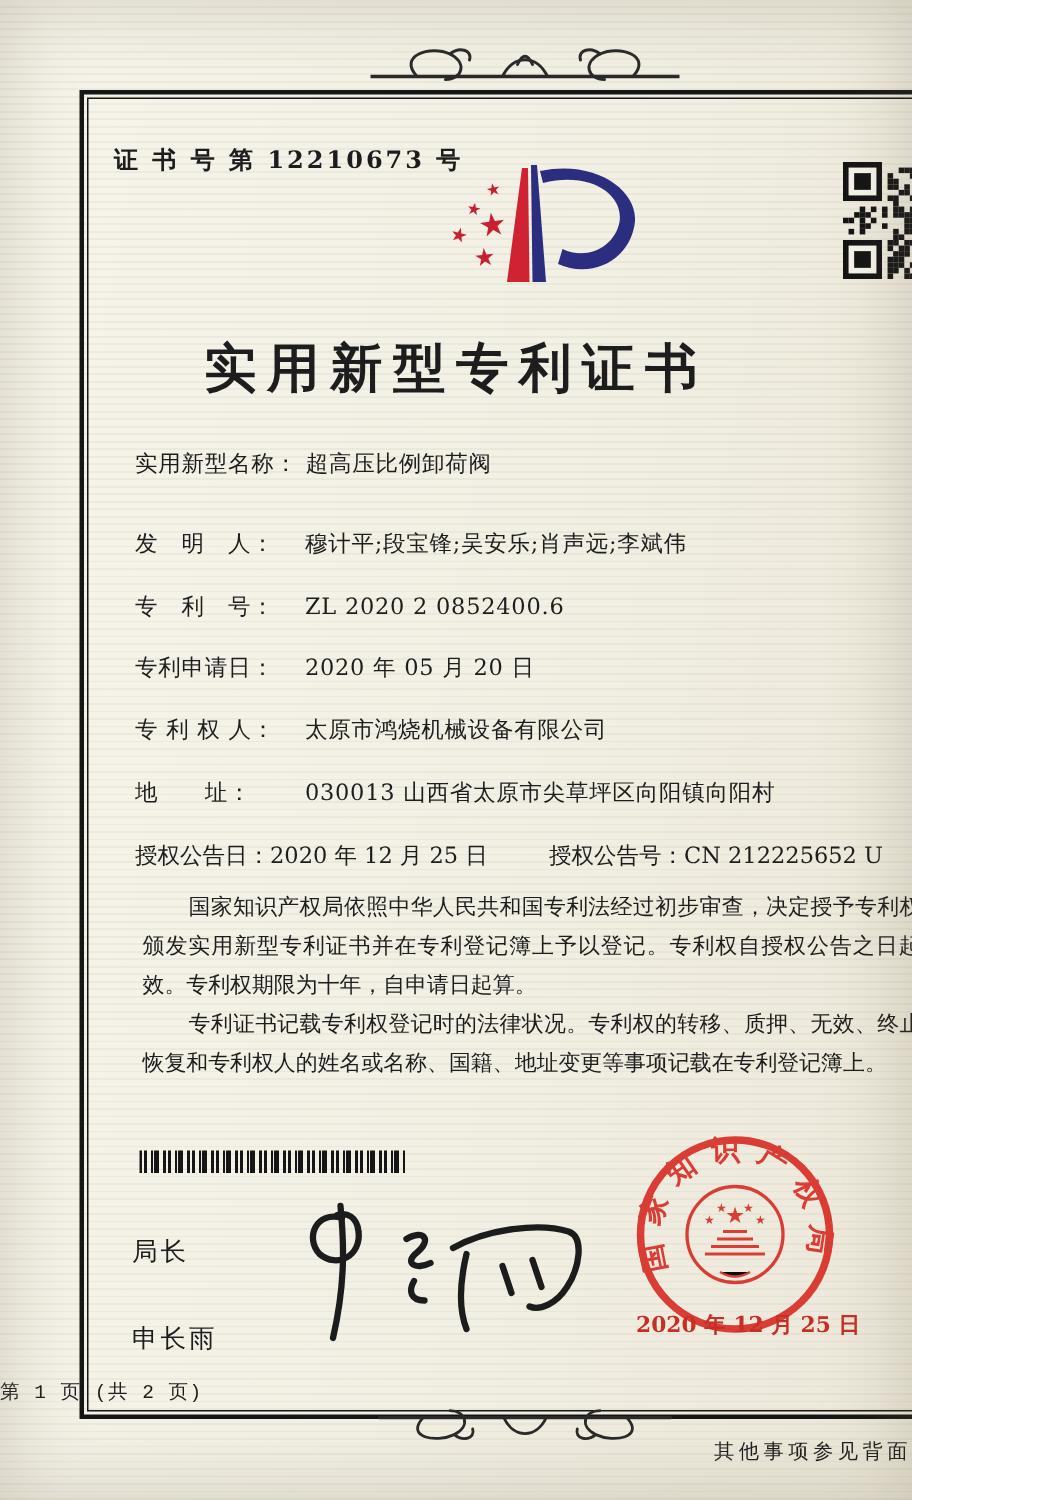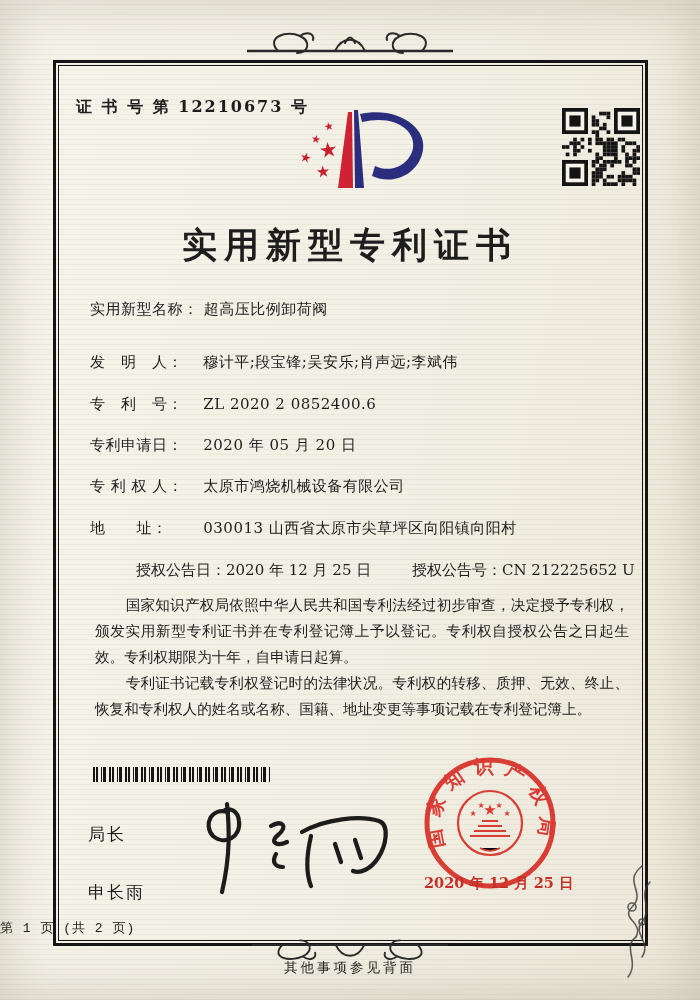--- a/index.html
+++ b/index.html
@@ -1,20 +1,20 @@
 <!DOCTYPE html>
 <html><head>
 <meta charset="utf-8">
 <style>
   * { margin:0; padding:0; box-sizing:border-box; }
   html,body { width:700px; height:1000px; }
   body { font-family:"DejaVu Serif","Liberation Serif",serif; }
 
   .page {
-    position:relative; width:700px; height:1000px; overflow:hidden; color:#1d1d1d;
+    position:relative; width:608px; height:1000px; overflow:hidden; color:#1d1d1d;
     background:
       repeating-linear-gradient(0deg, rgba(173,180,152,.13) 0 1px, rgba(0,0,0,0) 1px 5px),
       linear-gradient(100deg,#f7f4eb,#f2efe4 55%,#ece7d9);
   }
   .page::after{ content:""; position:absolute; inset:0; pointer-events:none;
     box-shadow: inset 0 0 55px rgba(115,105,80,.28); }
 
   .frame { position:absolute; left:53px; top:60px; width:595px; height:886px;
     border:3px solid #161616; }
   .frame-inner { position:absolute; inset:2px; border:1px solid #161616; }
@@ -29,21 +29,21 @@
   .logo .star { position:absolute; color:#c8202f; line-height:1; }
 
   .qr { left:562px; top:108px; width:78px; height:78px; }
 
   .title { left:0; right:0; top:222px; text-align:center; font-size:35px;
     font-weight:bold; letter-spacing:7px; }
 
   .field-row { left:90px; font-size:15px; letter-spacing:.5px; white-space:nowrap; }
   .flabel { display:inline-block; min-width:108px; }
   .grant-row { font-size:15px; }
-  .grant-row .g { position:absolute; white-space:nowrap; top:0;margin-left:46px; }
+  .grant-row .g { position:absolute; white-space:nowrap; top:0; }
 
   .paras { left:73px; top:592px; width:556px; font-size:14.6px; line-height:26px;
     text-align:justify; }
   .paras p { text-indent:2.1em;margin-left:22px; }
 
   .barcode { left:93px; top:767px; width:177px; height:15px;
     background:repeating-linear-gradient(90deg,#151515 0 2px,rgba(0,0,0,0) 2px 3px,
       #151515 3px 5px,rgba(0,0,0,0) 5px 8px,#151515 8px 9px,rgba(0,0,0,0) 9px 10px,
       #151515 10px 13px,rgba(0,0,0,0) 13px 16px); }
 
@@ -52,21 +52,21 @@
   .sig-svg { left:183px; top:801px; width:218px; height:97px; }
 
   .seal { left:420px; top:753px; width:140px; height:140px; opacity:.95; }
   .seal-ring-text { letter-spacing:10px; font-weight:bold; }
   .seal-date { left:424px; top:874px; width:138px; text-align:center; font-size:14.5px;
     font-weight:bold; color:#c62f26; white-space:nowrap; }
 
   .corner-orn { left:594px; top:862px; width:60px; height:118px; opacity:.8; }
 
   .page-info { left:0; right:12px; top:919px; text-align:left; font-size:13px; letter-spacing:1px;font-family:Liberation Mono, monospace; }
-  .back-note { left:0; right:0; top:959px; text-align:center; font-size:13.5px; letter-spacing:3px; }
+  .back-note { left:0; right:0; top:959px; text-align:right; font-size:13.5px; letter-spacing:3px; }
 
   .orn-top    { left:247px; top:28px;  width:206px; height:35px; }
   .orn-bottom { left:252px; top:930px; width:196px; height:33px; }
 </style>
 </head>
 <body>
 
 <div class="page">
 
   <svg class="abs orn-top" viewBox="0 0 206 35" fill="none" stroke="#2a2a2a" stroke-width="2" stroke-linecap="round">

